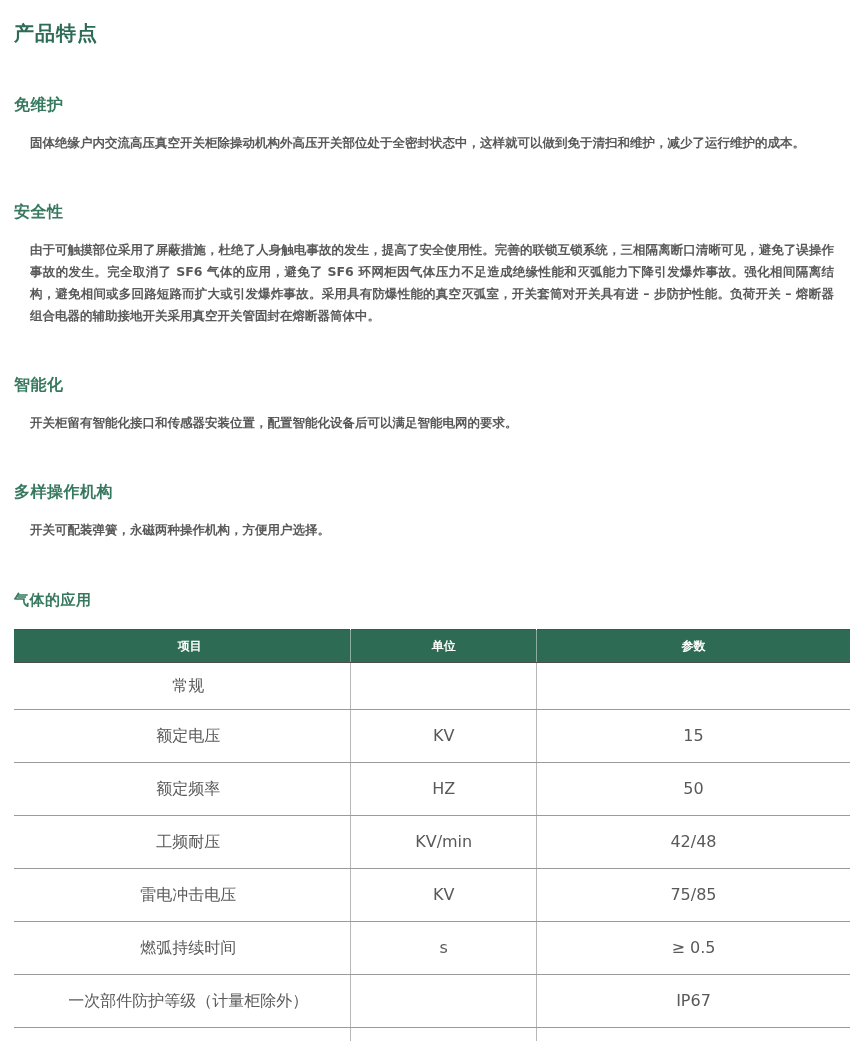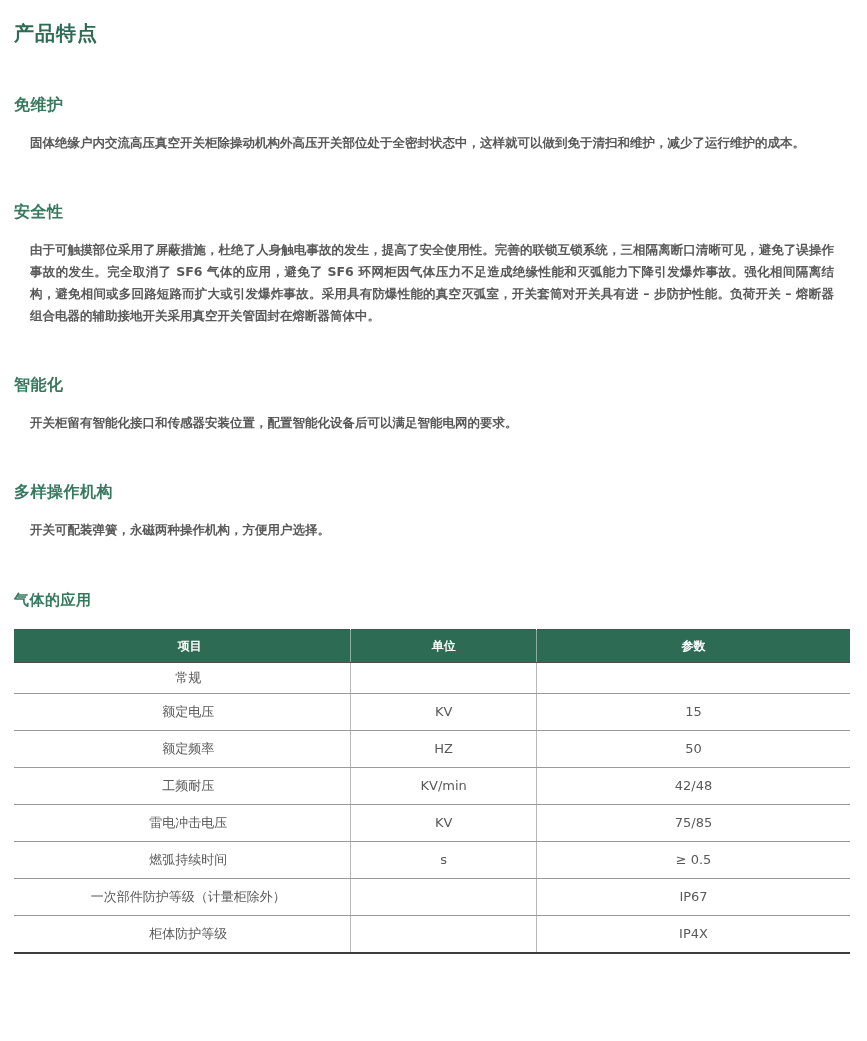--- a/index.html
+++ b/index.html
@@ -64,24 +64,24 @@
     color:var(--header-text);
     font-size:12px;
     font-weight:bold;
     height:30px;
     border-bottom:1px solid #4e4e4e;
   }
   .spec-table th.col-unit,.spec-table th.col-value{
     border-left:1px solid rgba(255,255,255,0.45);
   }
   .spec-table td{
-    font-size:13px;
+    font-size:16px;
     color:var(--body-text);
     border-bottom:1px solid var(--row-line);
-    padding:8px 4px;
+    padding:16px 4px;
     line-height:14px;
   }
   .spec-table td.col-unit,.spec-table td.col-value{
     border-left:1px solid var(--col-line);
   }
   .col-item{text-align:center;padding-left:16px !important;}
   .col-center{text-align:center;}
   td.col-value{white-space:pre-line;line-height:20px;}
 </style>
 </head>

